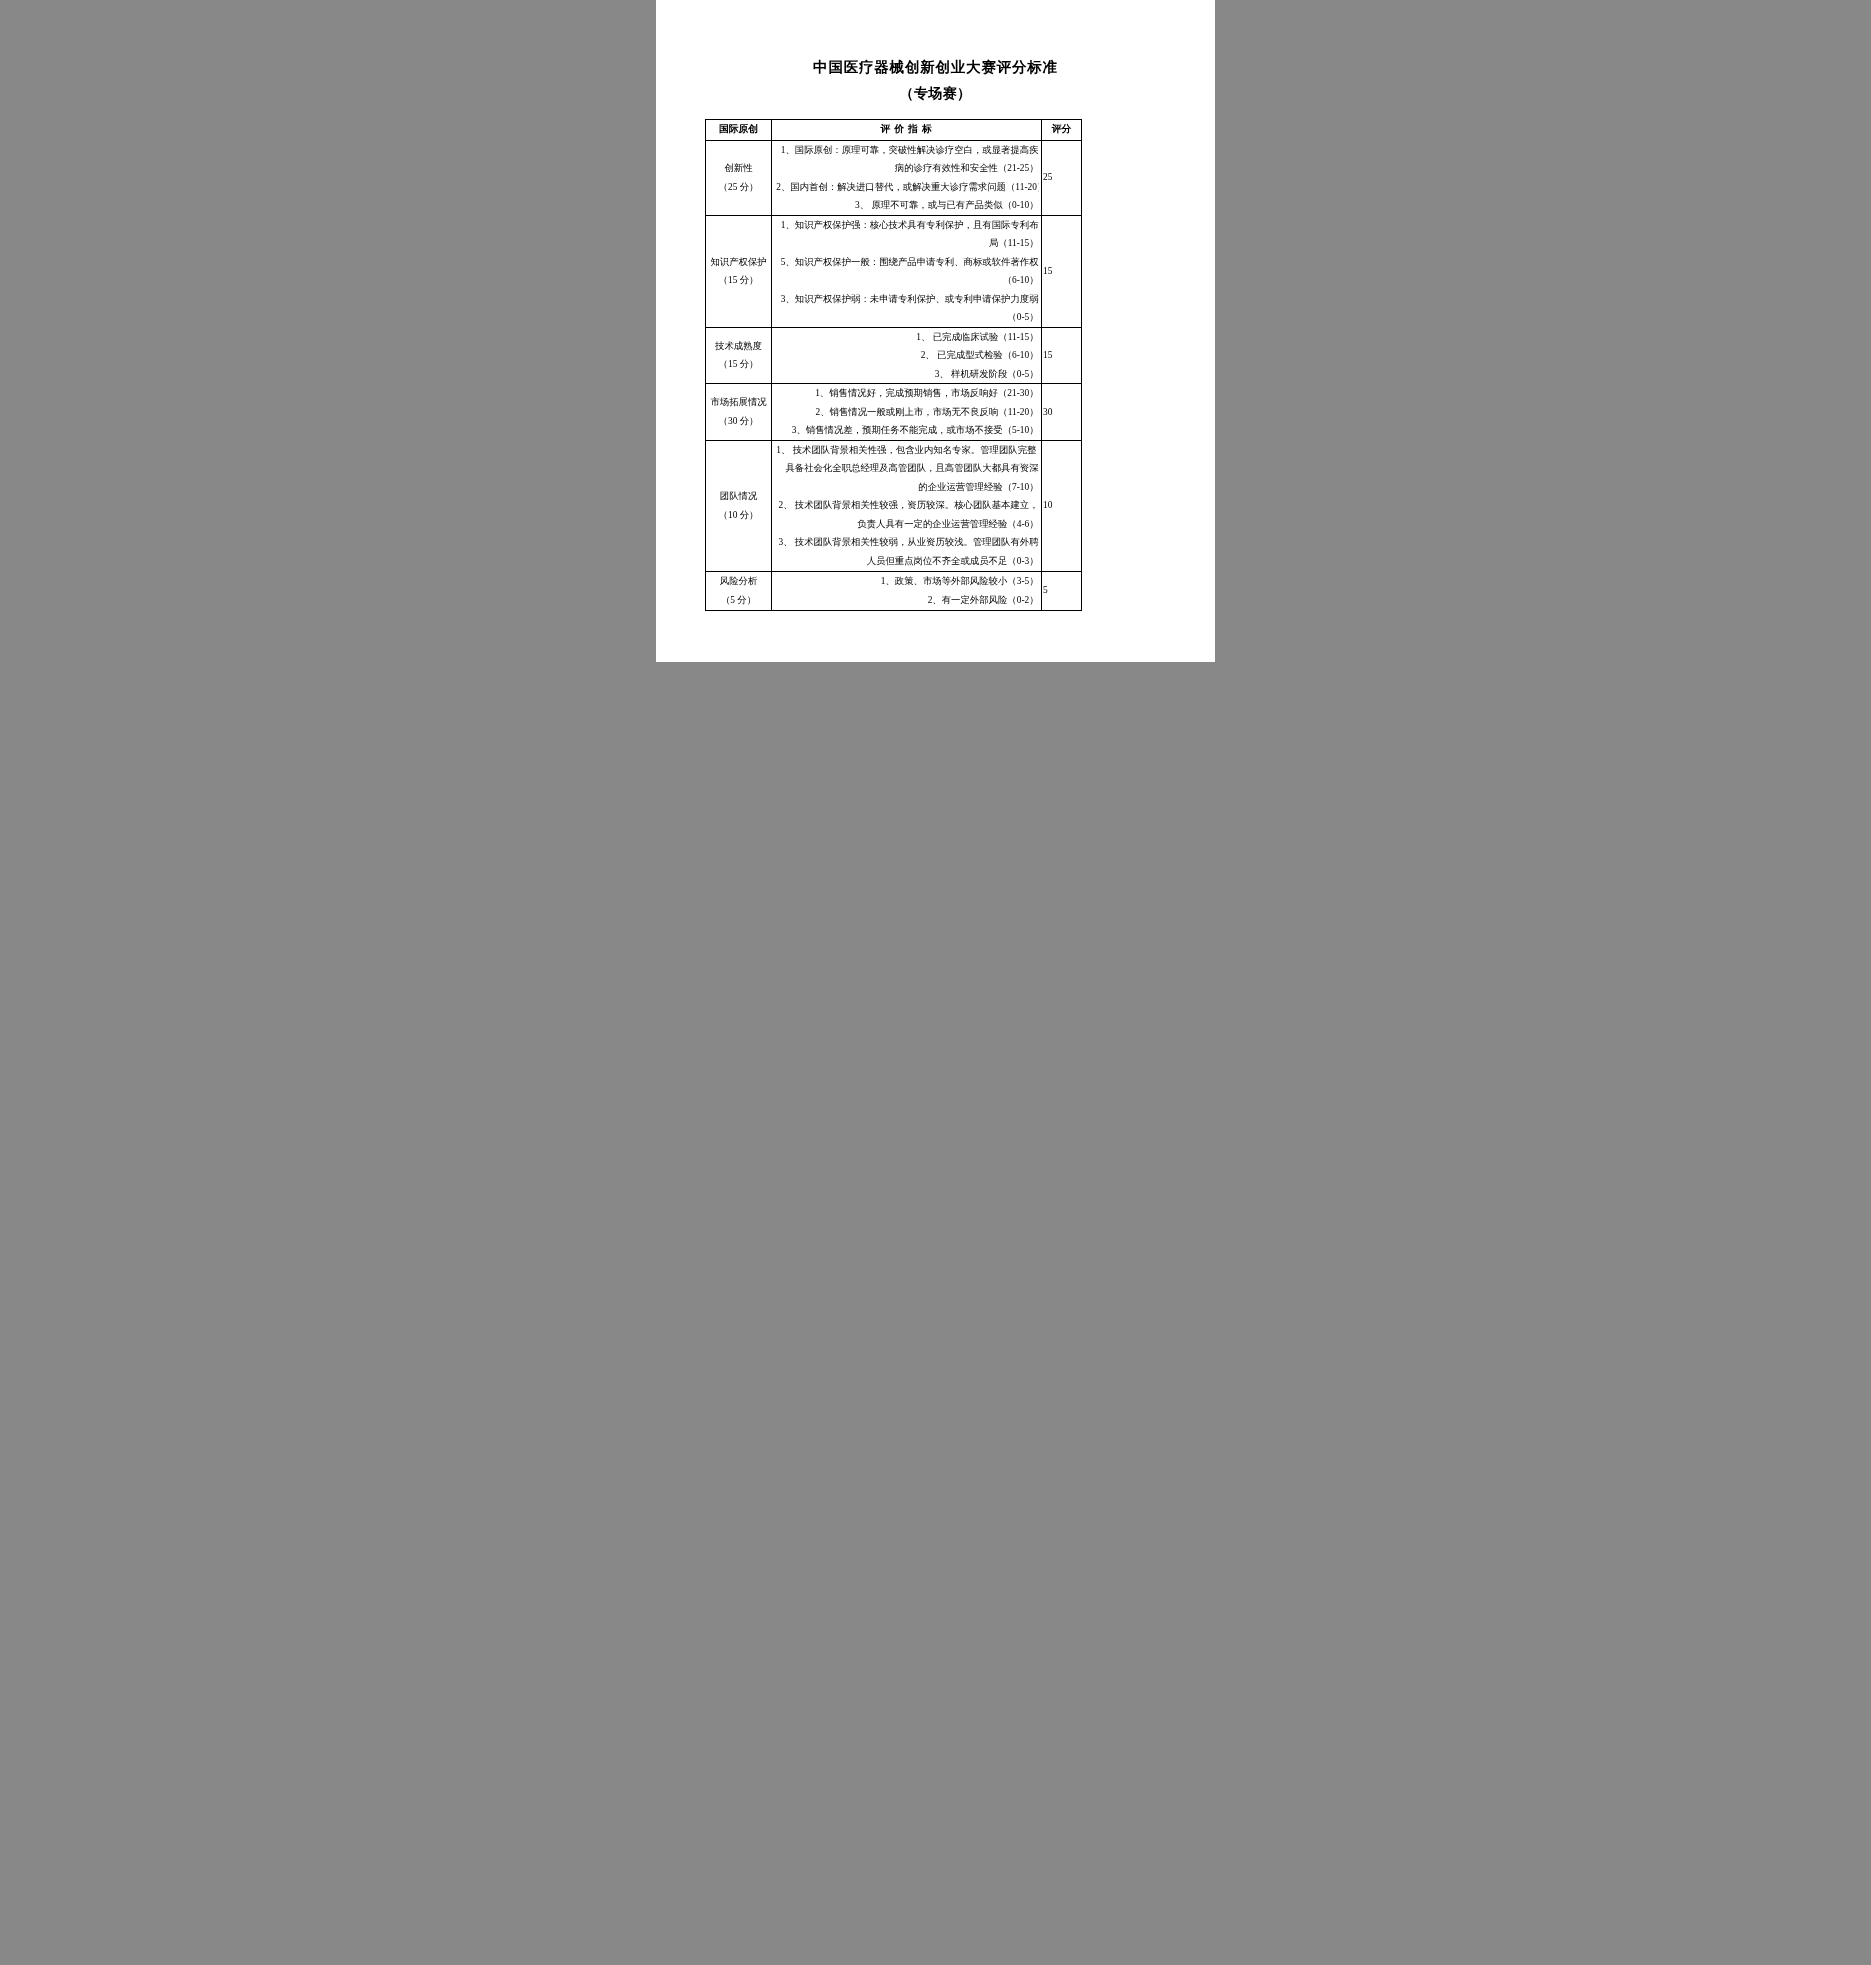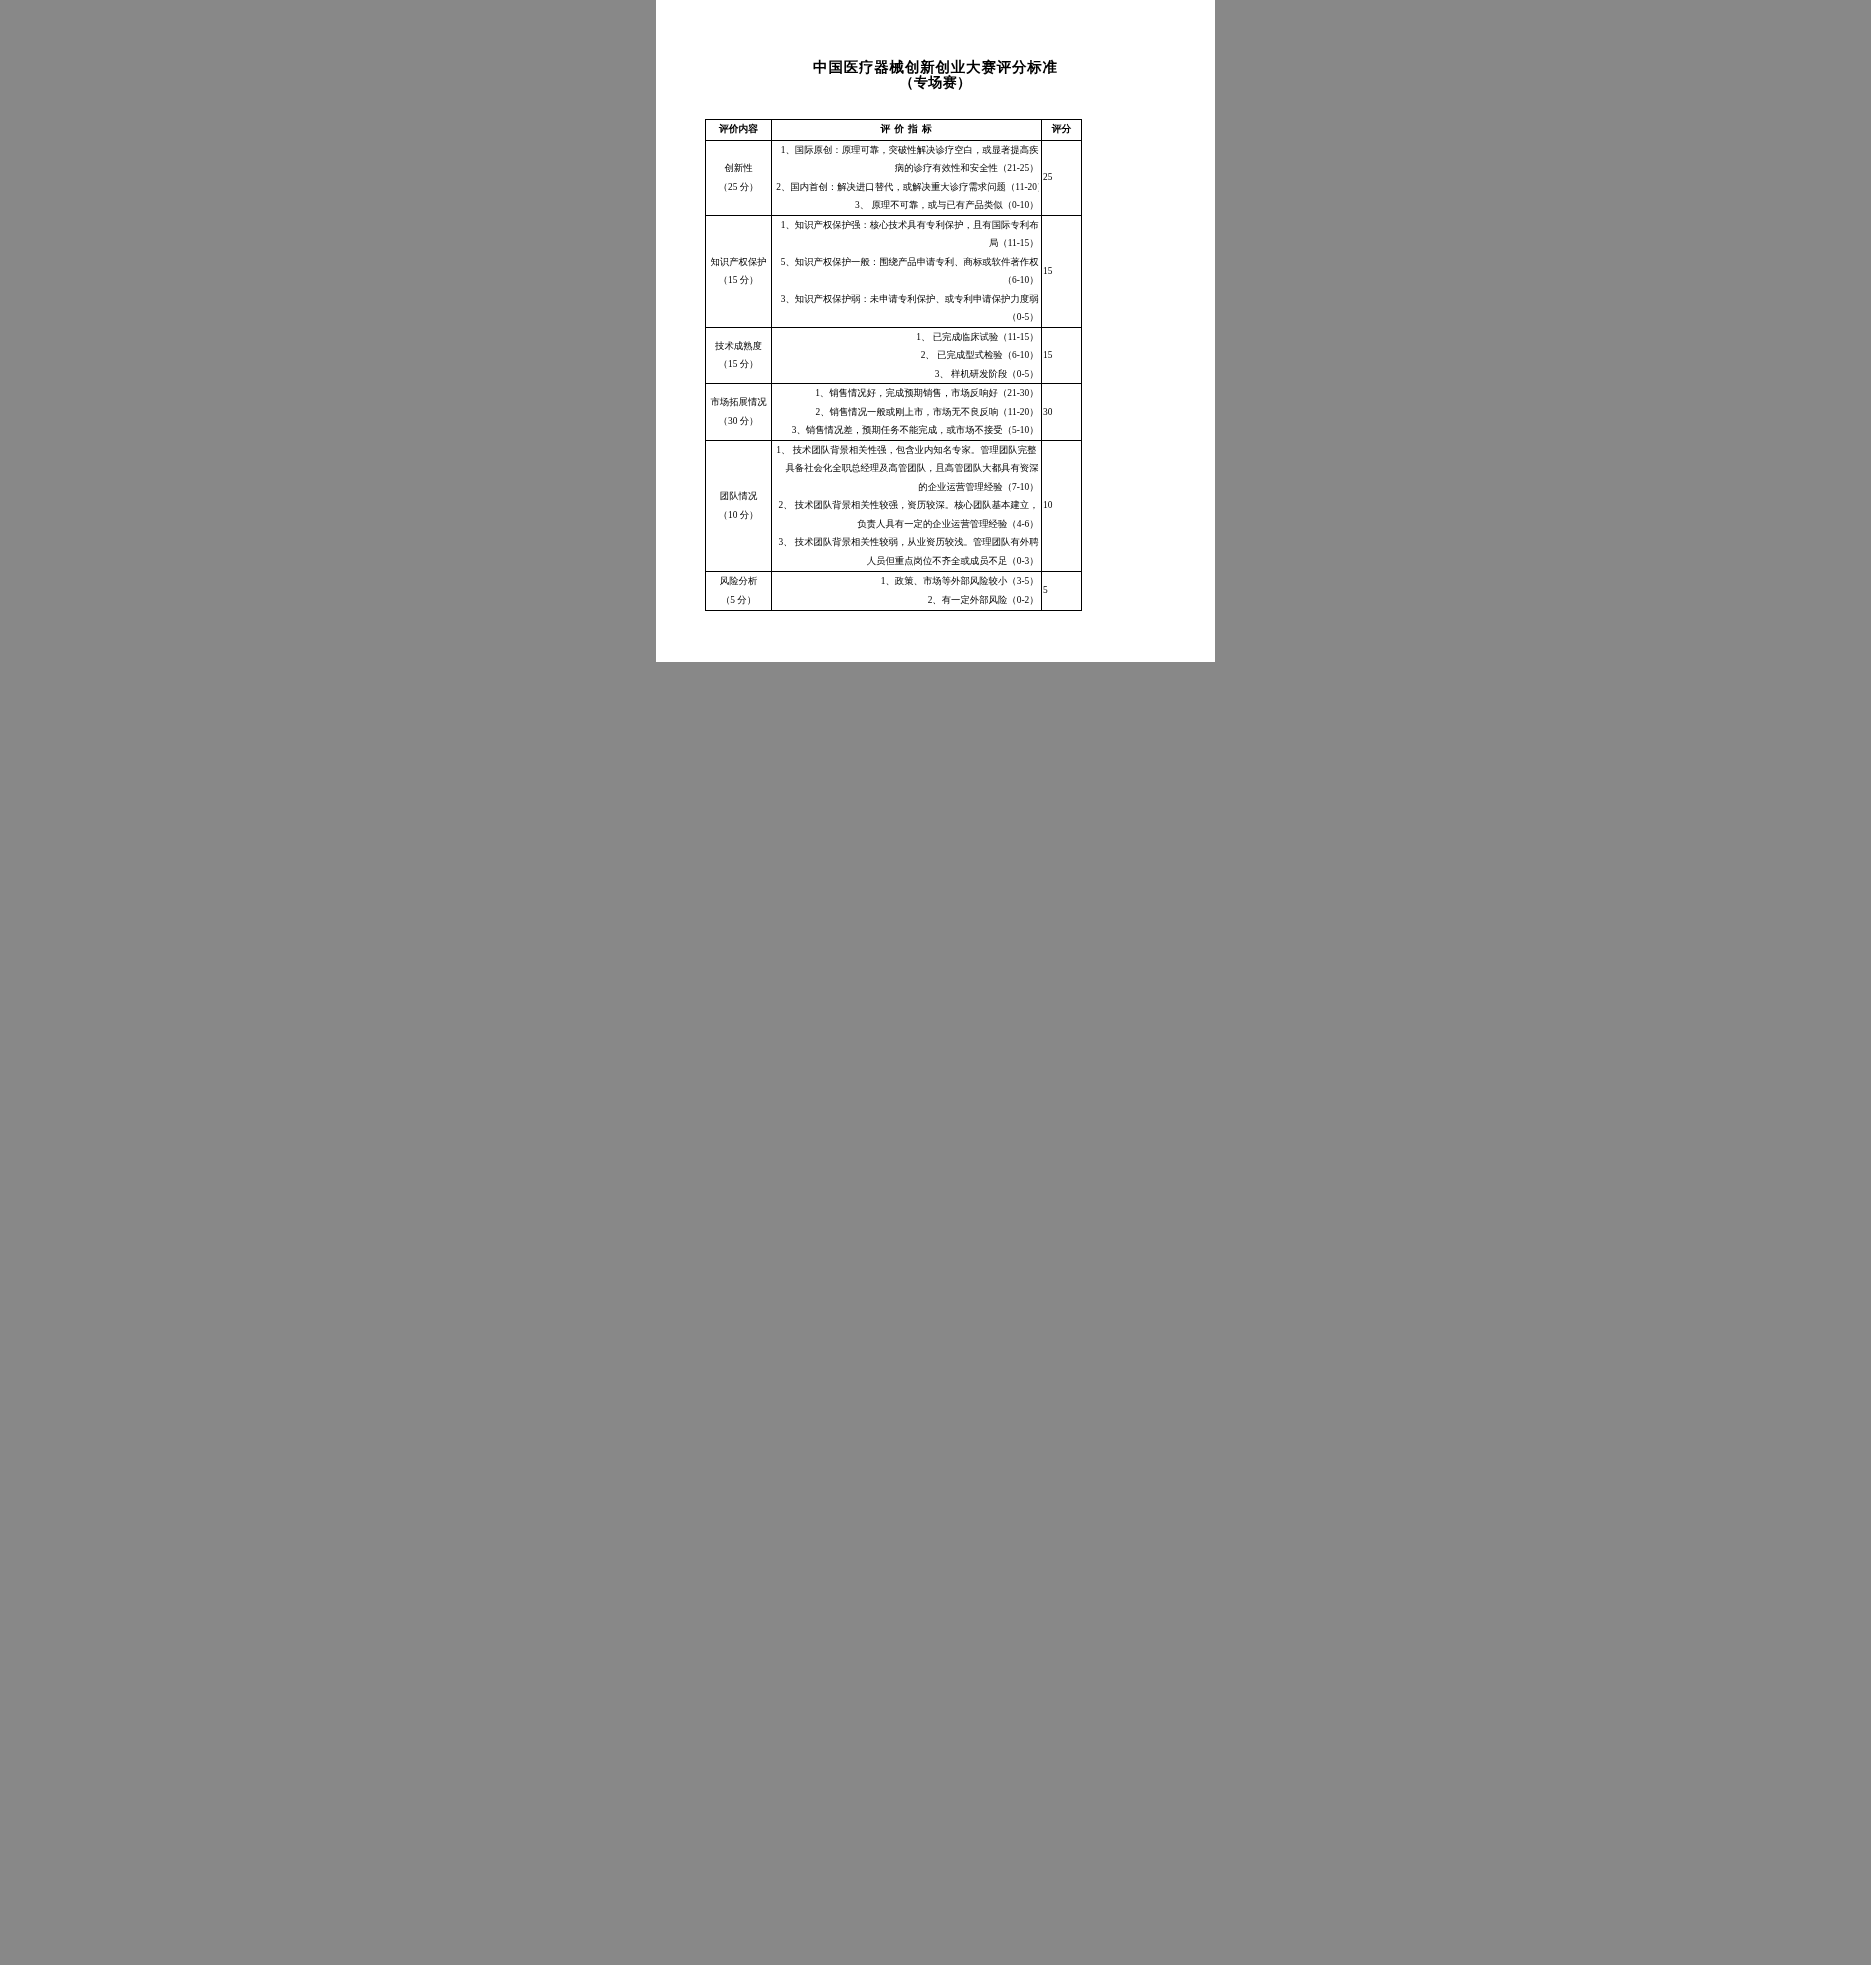--- a/index.html
+++ b/index.html
@@ -19,21 +19,21 @@
     margin: 0;
     text-align: center;
     font-family: "Liberation Sans", "DejaVu Sans", sans-serif;
     font-weight: 700;
     font-size: 14.5px;
     line-height: 1.3;
     letter-spacing: 0.8px;
   }
   .doc-subtitle {
     position: absolute;
-    top: 73px; left: 0; right: 0;
+    top: 84px; left: 0; right: 0;
     margin: 0;
     text-align: center;
     font-family: "Liberation Sans", "DejaVu Sans", sans-serif;
     font-weight: 700;
     font-size: 14px;
     line-height: 1.3;
     letter-spacing: 0.4px;
   }
   table.score-table {
     position: absolute;
@@ -85,21 +85,21 @@
   <h2 class="doc-subtitle">（专场赛）</h2>
 
   <table class="score-table">
     <colgroup>
       <col style="width:66px">
       <col style="width:270px">
       <col style="width:40px">
     </colgroup>
     <thead>
       <tr>
-        <th>评价内容</th>
+        <th>国际原创</th>
         <th class="th-indicator">评 价 指 标</th>
         <th>评分</th>
       </tr>
     </thead>
     <tbody id="table-body">
         <tr>
           <td class="cell-category">
             <div class="cat-line">创新性</div>
             <div class="cat-line">（25 分）</div>
           </td>

